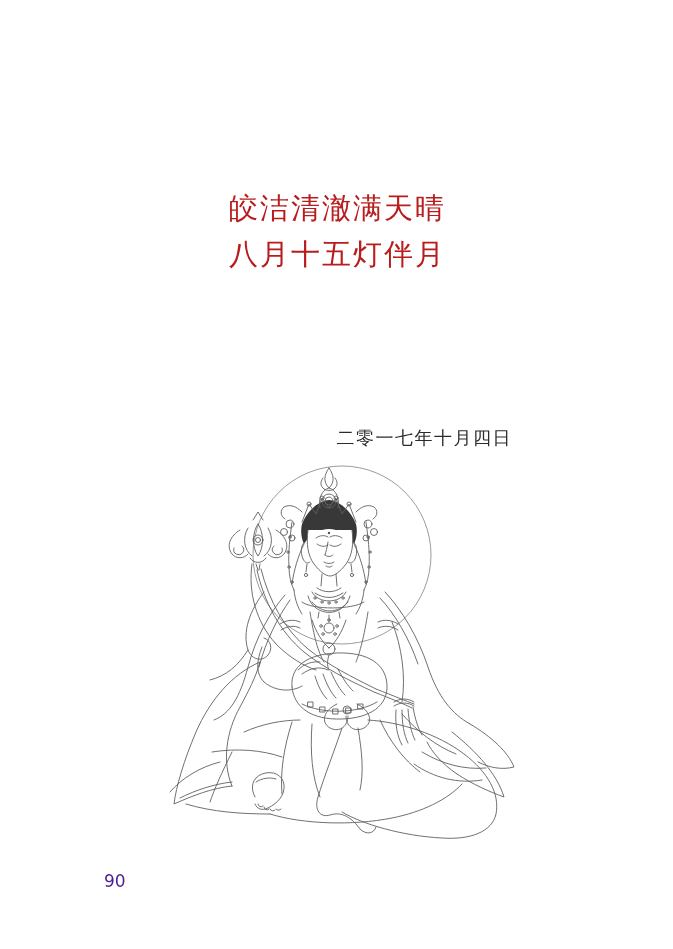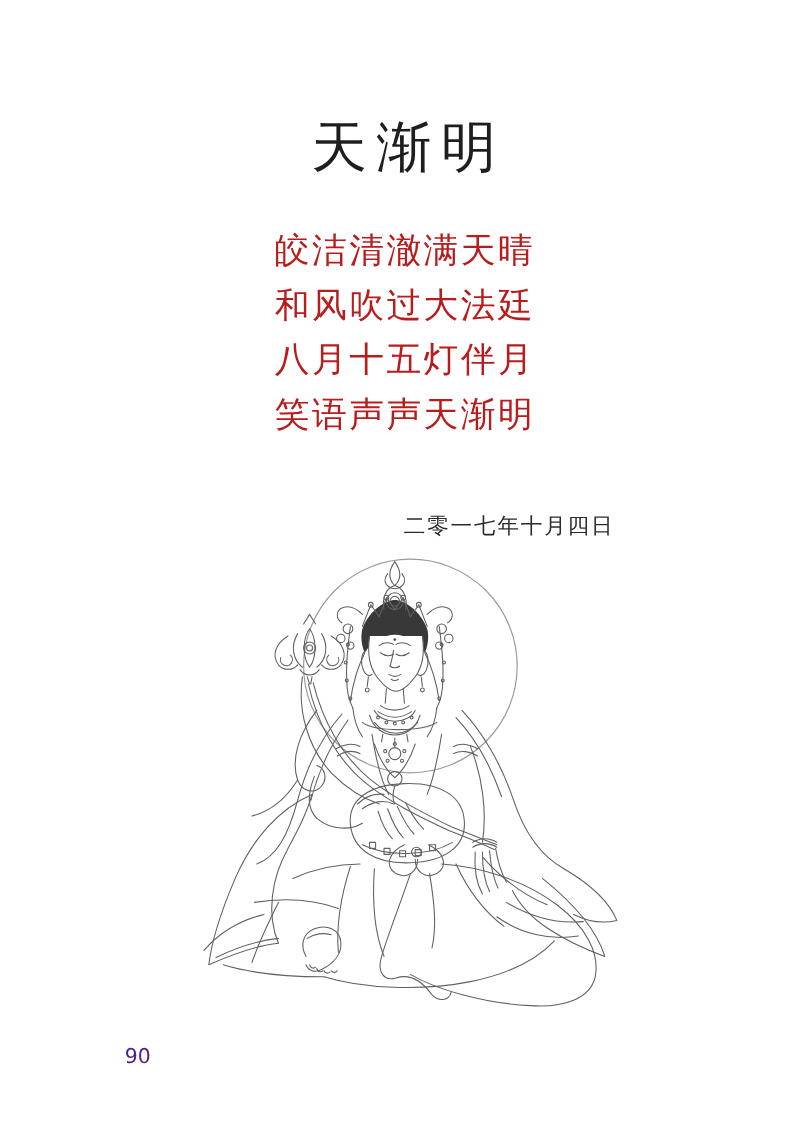--- a/index.html
+++ b/index.html
@@ -59,27 +59,24 @@
     font-family: "DejaVu Sans", "Liberation Sans", sans-serif;
     font-size: 17px;
     color: #4c1d95;
   }
 </style>
 </head>
 <body>
 
 <div class="page">
 
-  <h1 class="title">天渐明</h1>
 
   <div class="poem">
     <div class="poem-line">皎洁清澈满天晴</div>
-    <div class="poem-line">和风吹过大法廷</div>
     <div class="poem-line">八月十五灯伴月</div>
-    <div class="poem-line">笑语声声天渐明</div>
   </div>
 
   <div class="date">二零一七年十月四日</div>
 
   <div class="illustration">
     <svg width="370" height="392" viewBox="0 0 370 392" xmlns="http://www.w3.org/2000/svg">
 
       <circle cx="190" cy="103" r="89" fill="none" stroke="#9c9c9c" stroke-width="1"></circle>
 
       <g fill="none" stroke="#606060" stroke-width="0.9" stroke-linecap="round" stroke-linejoin="round">

